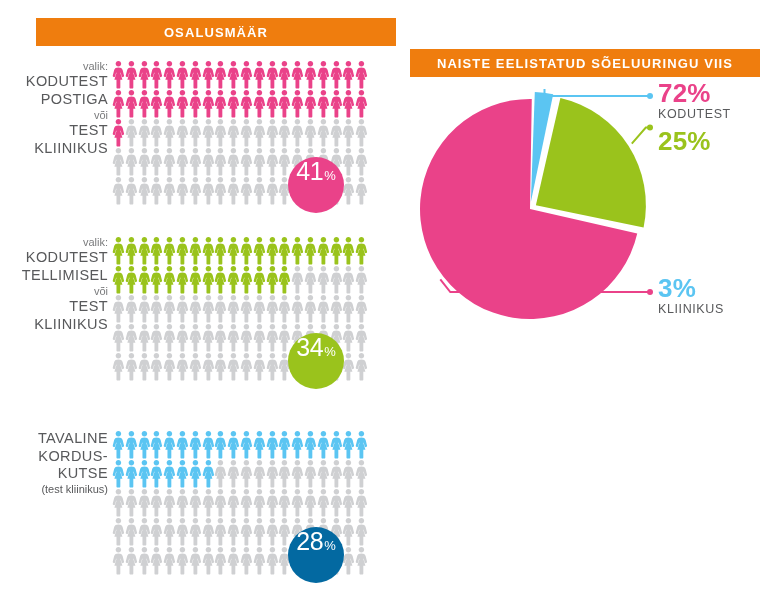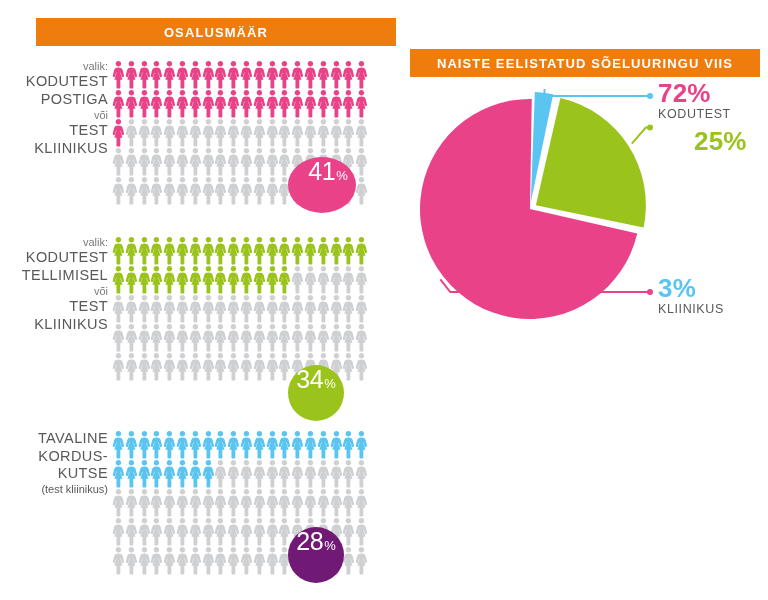--- a/index.html
+++ b/index.html
@@ -717,21 +717,21 @@
             <path fill="#cfd0d2" d="M13 14.6c-4.5 0-7.6 1.6-8.6 5.1L1.6 31.2c-.4 1.6.5 2.9 2 3.1 1.4.2 2.4-.5 2.8-1.9l1.9-7.1.9.2-4.4 14.3h4.3v15.7c0 1.1.9 2 2 2h3.8c1.1 0 2-.9 2-2V39.8h4.3L16.8 25.5l.9-.2 1.9 7.1c.4 1.4 1.4 2.1 2.8 1.9 1.5-.2 2.4-1.5 2-3.1l-2.8-11.5c-1-3.5-4.1-5.1-8.6-5.1z"></path>
           </svg>
         </span>
         <span class="person">
           <svg viewBox="0 0 26 58" xmlns="http://www.w3.org/2000/svg">
             <path fill="#cfd0d2" d="M13 1.5c3.1 0 5.6 2.5 5.6 5.6S16.1 12.7 13 12.7 7.4 10.2 7.4 7.1 9.9 1.5 13 1.5z"></path>
             <path fill="#cfd0d2" d="M13 14.6c-4.5 0-7.6 1.6-8.6 5.1L1.6 31.2c-.4 1.6.5 2.9 2 3.1 1.4.2 2.4-.5 2.8-1.9l1.9-7.1.9.2-4.4 14.3h4.3v15.7c0 1.1.9 2 2 2h3.8c1.1 0 2-.9 2-2V39.8h4.3L16.8 25.5l.9-.2 1.9 7.1c.4 1.4 1.4 2.1 2.8 1.9 1.5-.2 2.4-1.5 2-3.1l-2.8-11.5c-1-3.5-4.1-5.1-8.6-5.1z"></path>
           </svg>
         </span>
       </div>
-      <div class="pct-bubble" id="pct-bubble-0" style="background: rgb(234, 66, 137); padding-left: 12px;">
+      <div class="pct-bubble" id="pct-bubble-0" style="background: rgb(234, 66, 137);">
         <span class="pct-num">41</span>
         <span class="pct-sign">%</span>
       </div>
     </div>
     <div class="picto-group" id="picto-group-1">
       <div class="picto-label">
         <span class="lbl-line lbl-small">valik:</span>
         <span class="lbl-line lbl-main">KODUTEST</span>
         <span class="lbl-line lbl-main">TELLIMISEL</span>
         <span class="lbl-line lbl-small">või</span>
@@ -1333,21 +1333,21 @@
             <path fill="#cfd0d2" d="M13 14.6c-4.5 0-7.6 1.6-8.6 5.1L1.6 31.2c-.4 1.6.5 2.9 2 3.1 1.4.2 2.4-.5 2.8-1.9l1.9-7.1.9.2-4.4 14.3h4.3v15.7c0 1.1.9 2 2 2h3.8c1.1 0 2-.9 2-2V39.8h4.3L16.8 25.5l.9-.2 1.9 7.1c.4 1.4 1.4 2.1 2.8 1.9 1.5-.2 2.4-1.5 2-3.1l-2.8-11.5c-1-3.5-4.1-5.1-8.6-5.1z"></path>
           </svg>
         </span>
         <span class="person">
           <svg viewBox="0 0 26 58" xmlns="http://www.w3.org/2000/svg">
             <path fill="#cfd0d2" d="M13 1.5c3.1 0 5.6 2.5 5.6 5.6S16.1 12.7 13 12.7 7.4 10.2 7.4 7.1 9.9 1.5 13 1.5z"></path>
             <path fill="#cfd0d2" d="M13 14.6c-4.5 0-7.6 1.6-8.6 5.1L1.6 31.2c-.4 1.6.5 2.9 2 3.1 1.4.2 2.4-.5 2.8-1.9l1.9-7.1.9.2-4.4 14.3h4.3v15.7c0 1.1.9 2 2 2h3.8c1.1 0 2-.9 2-2V39.8h4.3L16.8 25.5l.9-.2 1.9 7.1c.4 1.4 1.4 2.1 2.8 1.9 1.5-.2 2.4-1.5 2-3.1l-2.8-11.5c-1-3.5-4.1-5.1-8.6-5.1z"></path>
           </svg>
         </span>
       </div>
-      <div class="pct-bubble" id="pct-bubble-1" style="background: rgb(154, 195, 28); margin-top: 32px;">
+      <div class="pct-bubble" id="pct-bubble-1" style="background: rgb(154, 195, 28);">
         <span class="pct-num">34</span>
         <span class="pct-sign">%</span>
       </div>
     </div>
     <div class="picto-group" id="picto-group-2">
       <div class="picto-label">
         <span class="lbl-line lbl-main">TAVALINE</span>
         <span class="lbl-line lbl-main">KORDUS-</span>
         <span class="lbl-line lbl-main">KUTSE</span>
         <span class="lbl-line lbl-note">(test kliinikus)</span>
@@ -1947,21 +1947,21 @@
             <path fill="#cfd0d2" d="M13 14.6c-4.5 0-7.6 1.6-8.6 5.1L1.6 31.2c-.4 1.6.5 2.9 2 3.1 1.4.2 2.4-.5 2.8-1.9l1.9-7.1.9.2-4.4 14.3h4.3v15.7c0 1.1.9 2 2 2h3.8c1.1 0 2-.9 2-2V39.8h4.3L16.8 25.5l.9-.2 1.9 7.1c.4 1.4 1.4 2.1 2.8 1.9 1.5-.2 2.4-1.5 2-3.1l-2.8-11.5c-1-3.5-4.1-5.1-8.6-5.1z"></path>
           </svg>
         </span>
         <span class="person">
           <svg viewBox="0 0 26 58" xmlns="http://www.w3.org/2000/svg">
             <path fill="#cfd0d2" d="M13 1.5c3.1 0 5.6 2.5 5.6 5.6S16.1 12.7 13 12.7 7.4 10.2 7.4 7.1 9.9 1.5 13 1.5z"></path>
             <path fill="#cfd0d2" d="M13 14.6c-4.5 0-7.6 1.6-8.6 5.1L1.6 31.2c-.4 1.6.5 2.9 2 3.1 1.4.2 2.4-.5 2.8-1.9l1.9-7.1.9.2-4.4 14.3h4.3v15.7c0 1.1.9 2 2 2h3.8c1.1 0 2-.9 2-2V39.8h4.3L16.8 25.5l.9-.2 1.9 7.1c.4 1.4 1.4 2.1 2.8 1.9 1.5-.2 2.4-1.5 2-3.1l-2.8-11.5c-1-3.5-4.1-5.1-8.6-5.1z"></path>
           </svg>
         </span>
       </div>
-      <div class="pct-bubble" id="pct-bubble-2" style="background: #701a75; text-align: right;">
+      <div class="pct-bubble" id="pct-bubble-2" style="background: #0369a1; text-align: right;">
         <span class="pct-num">28</span>
         <span class="pct-sign">%</span>
       </div>
     </div>
   </div>
 
 <div class="pie-panel" id="pie-panel">
     <svg class="pie-svg" width="368" height="380" viewBox="0 0 368 380">
       <path d="M 130.84095787184253 148.05069860649388 L 134.82 38.12 A 110 110 0 0 1 153.20 40.35 Z" fill="#5bc5f2"></path>
       <path d="M 144.5 34.9 L 144.5 42 L 250 42" fill="none" stroke="#5bc5f2" stroke-width="2"></path>
@@ -1973,21 +1973,21 @@
       <path d="M 40.3 225.3 L 50.3 238 L 250 238" fill="none" stroke="#ea4289" stroke-width="2"></path>
       <circle cx="250" cy="238" r="3" fill="#ea4289"></circle>
     </svg>
     <div class="pie-legend" id="legend-0">
       <div class="legend-pct" style="color: rgb(234, 66, 137);">72%</div>
       <div class="legend-name">
         <span class="nm-line">KODUTEST</span>
       </div>
     </div>
     <div class="pie-legend" id="legend-1">
-      <div class="legend-pct" style="color: rgb(154, 195, 28); margin-left: 36px;">25%</div>
+      <div class="legend-pct" style="color: rgb(154, 195, 28);">25%</div>
     </div>
     <div class="pie-legend" id="legend-2">
       <div class="legend-pct" style="color: rgb(91, 197, 242);">3%</div>
       <div class="legend-name">
         <span class="nm-line">KLIINIKUS</span>
       </div>
     </div>
   </div>
 
 </body></html>

